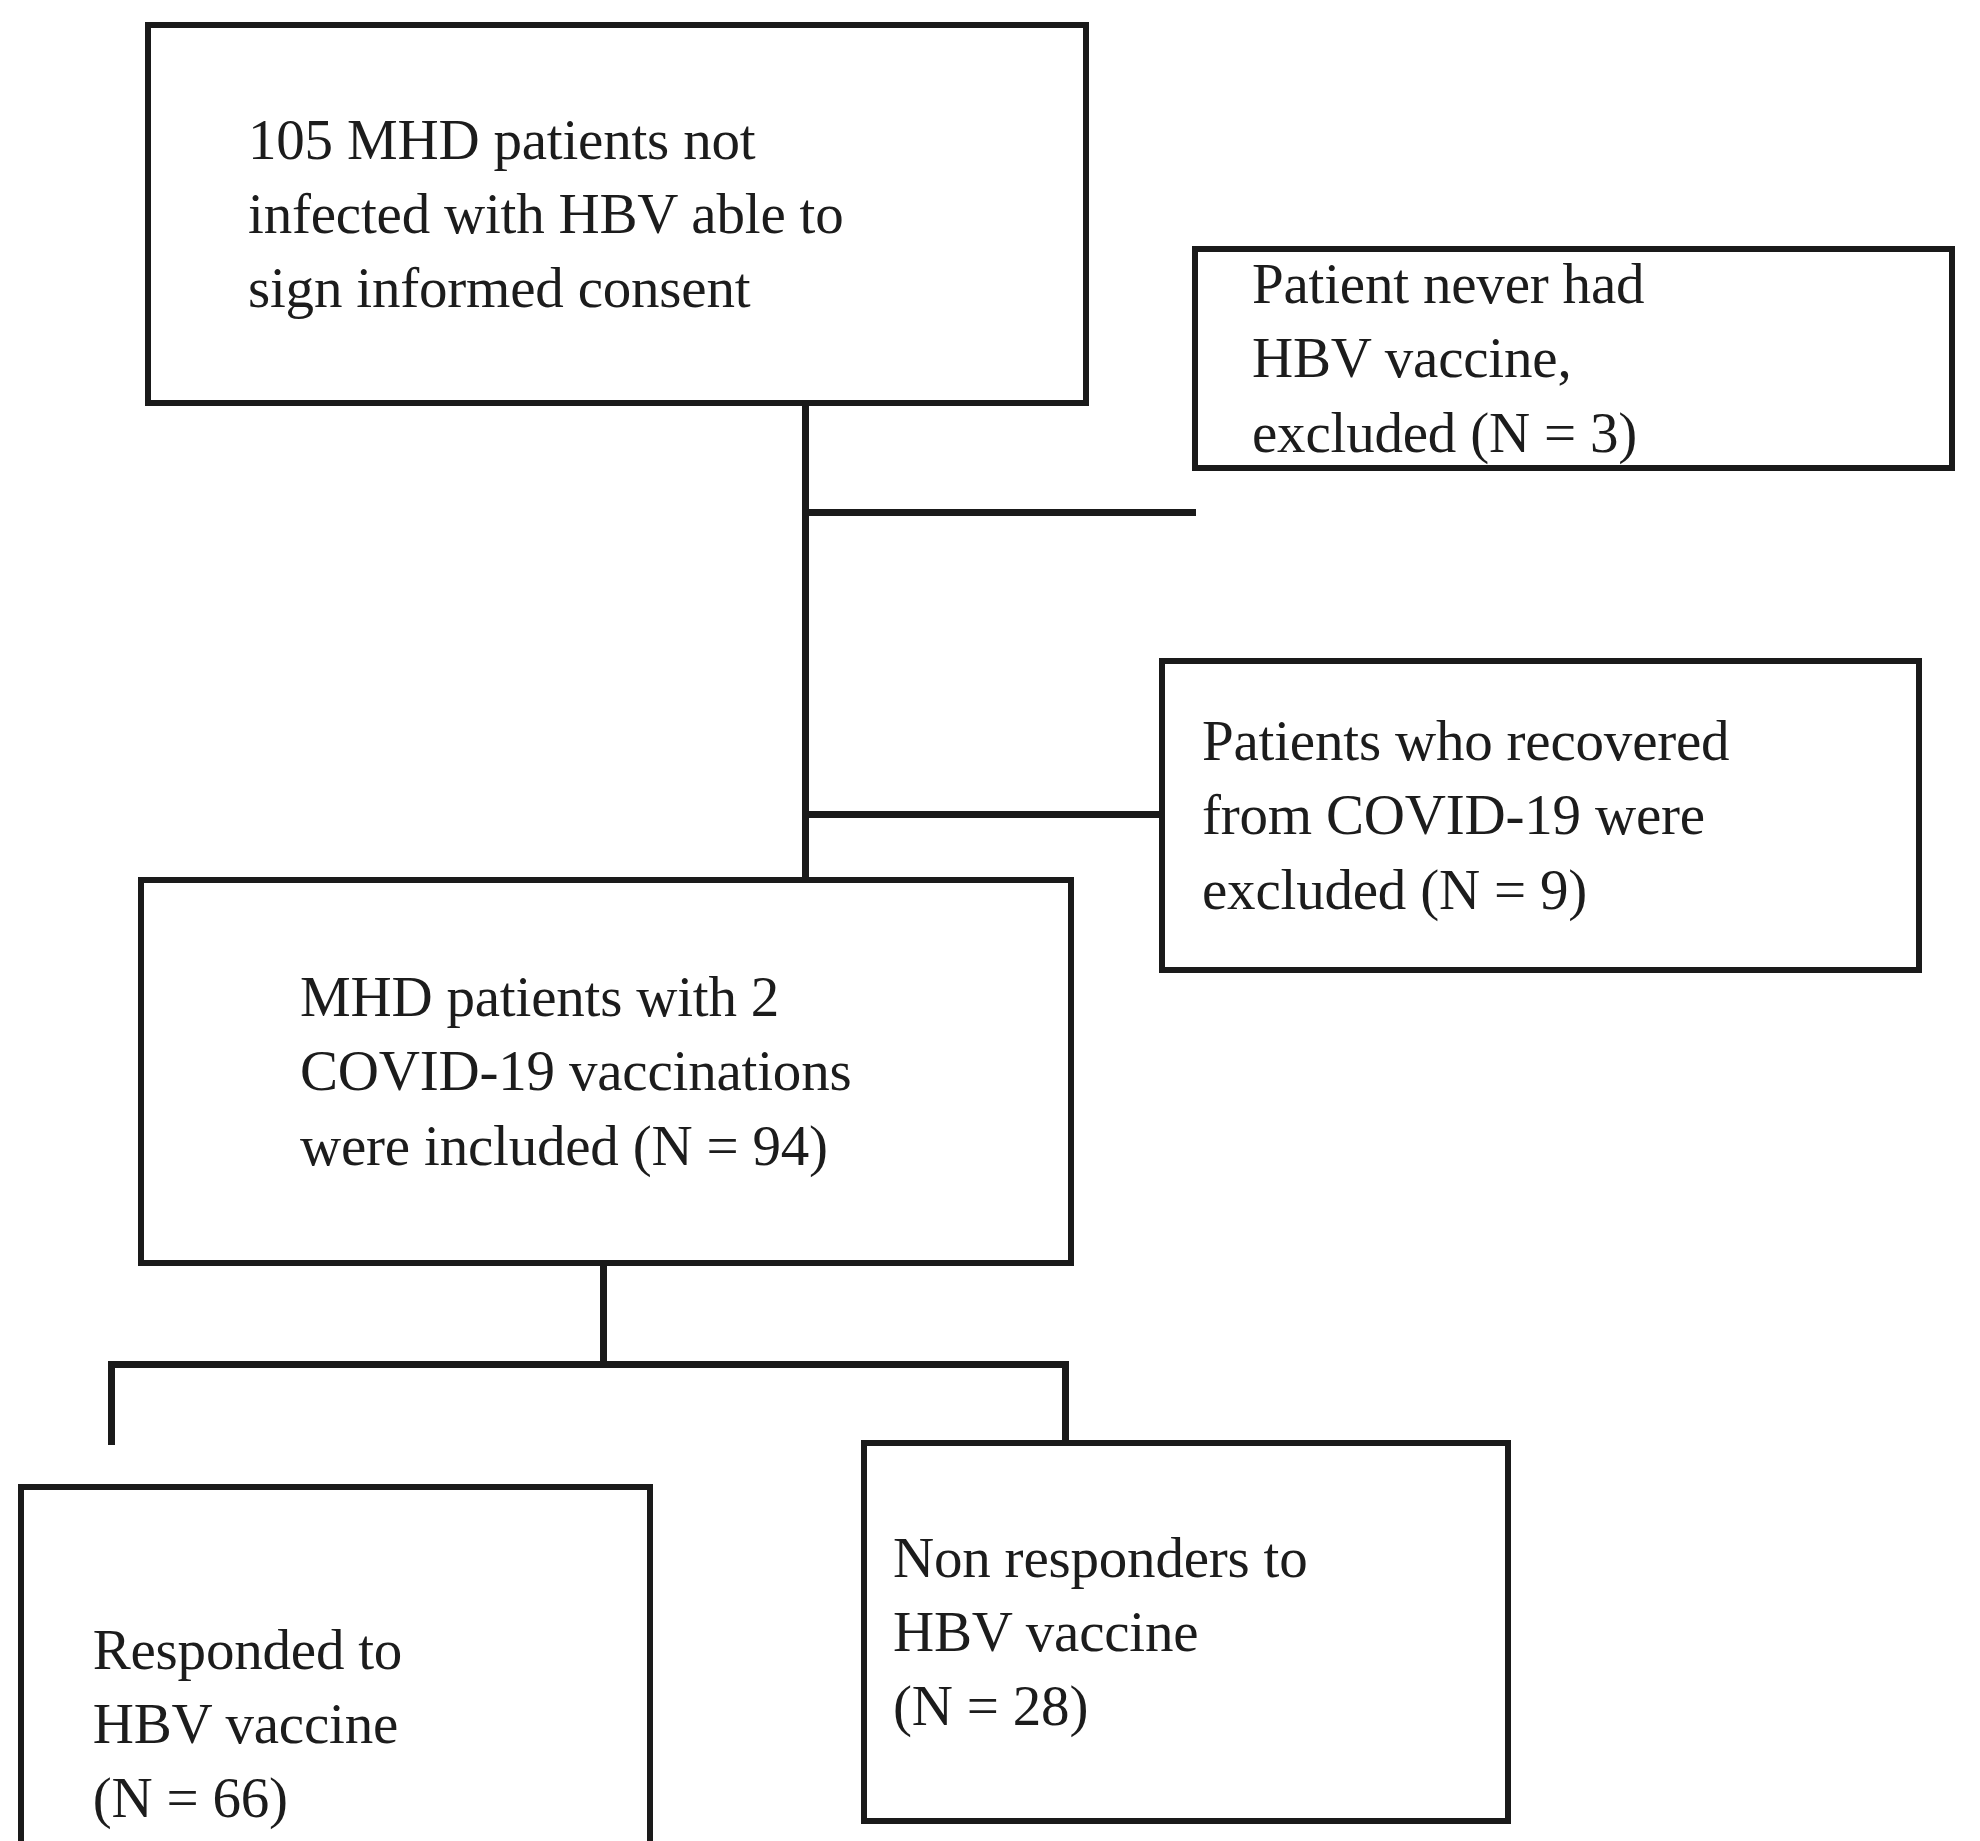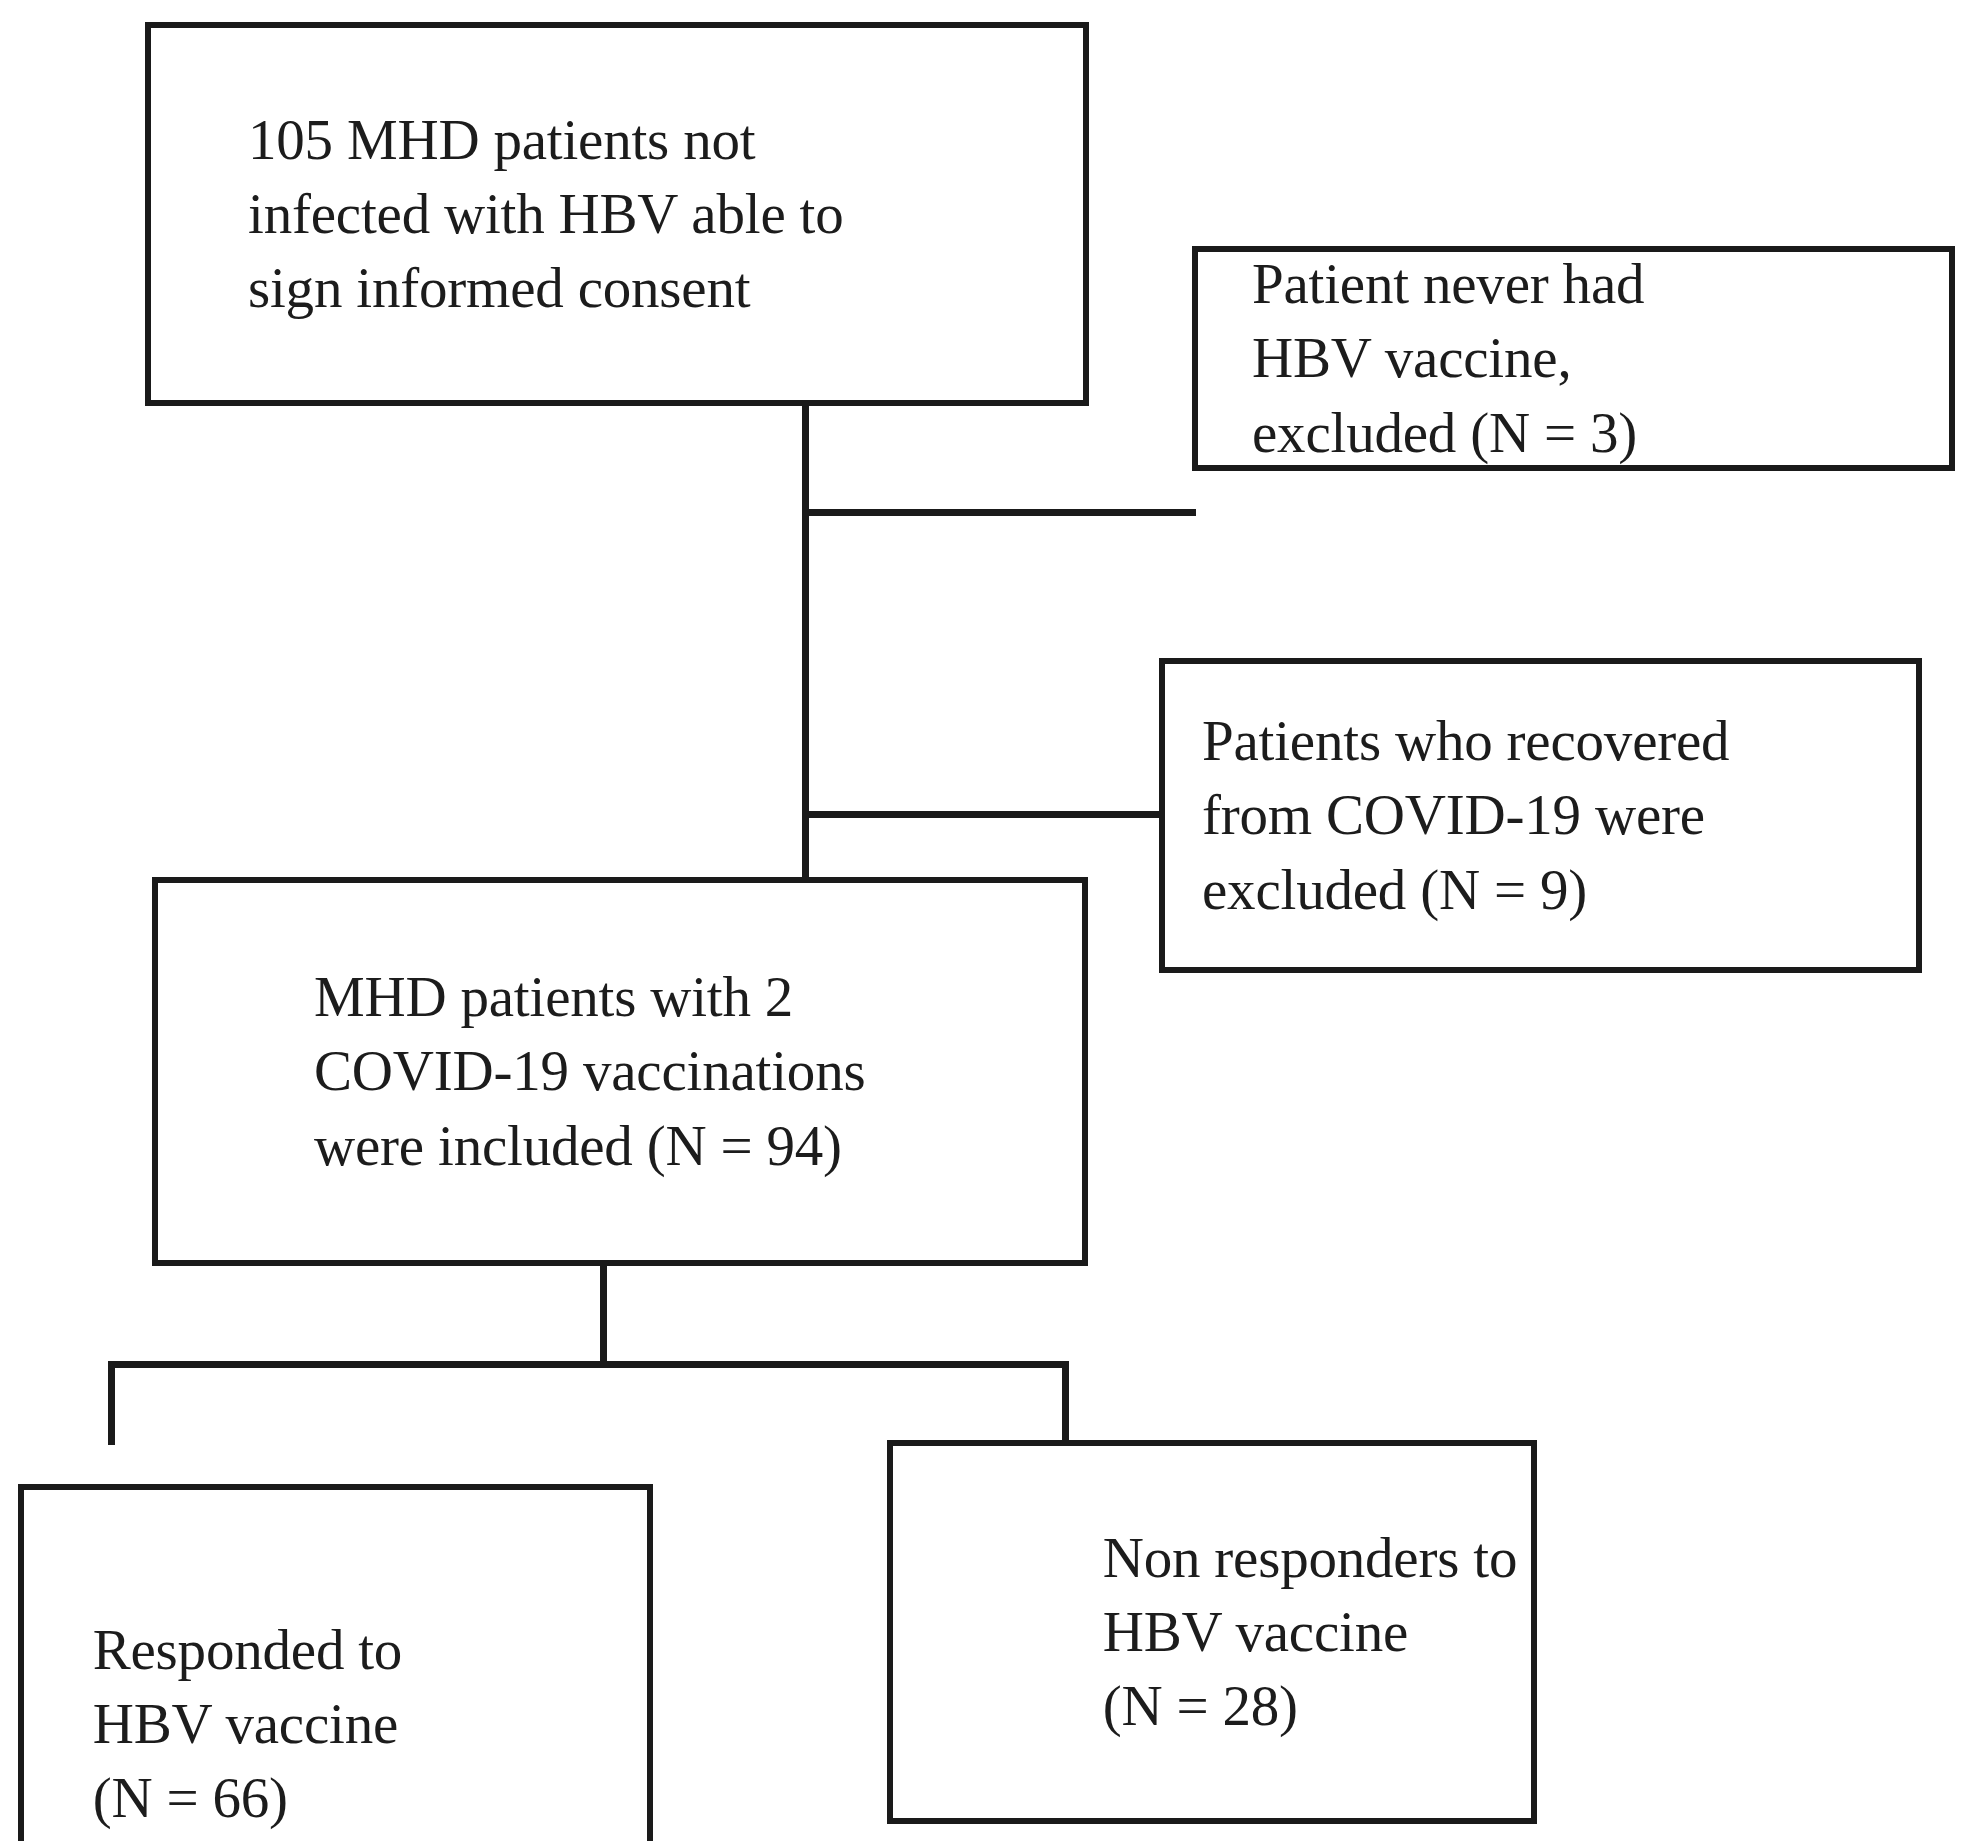--- a/index.html
+++ b/index.html
@@ -42,29 +42,29 @@
   #box-no-vaccine {
     left: 1192px; top: 246px;  width: 763px; height: 225px;
     padding-left: 54px; padding-right: 13.8px;
   }
   #box-recovered {
     left: 1159px; top: 658px;  width: 763px; height: 315px;
     padding-left: 37px; padding-right: 13.8px;
   }
   #box-included {
     left: 138px;  top: 877px;  width: 936px; height: 389px;
-    padding-left: 156px; padding-right: 11px; margin-left: 14px;
+    padding-left: 156px; padding-right: 11px;
   }
   #box-responders {
     left: 17.7px;   top: 1484px; width: 635px; height: 480px;
     padding-left: 69px; padding-right: 13.8px;
   }
   #box-nonresponders {
-    left: 887px;  top: 1440px; width: 650px; height: 384px;
-    padding-left: 47px; padding-right: 13.8px; justify-content: flex-end;
+    left: 861px;  top: 1440px; width: 650px; height: 384px;
+    padding-left: 26px; padding-right: 13.8px;
   }
   
   .conn {
     position: absolute;
     background: #1a1a1a;
     z-index: 1;
   }
   .v-line { width: 6.9px; }
   .h-line { height: 6.9px; }
 

